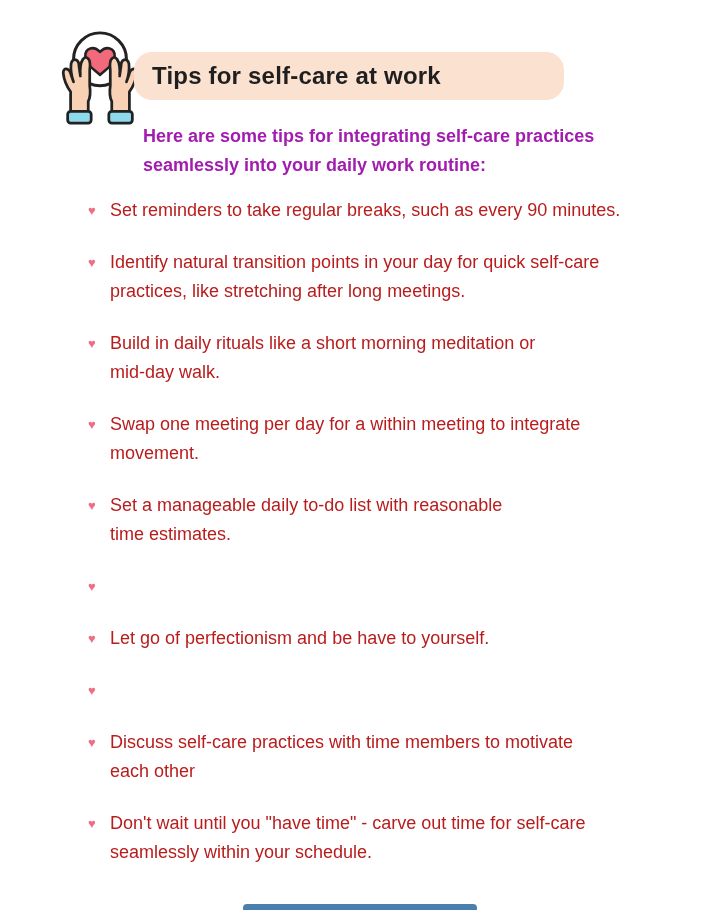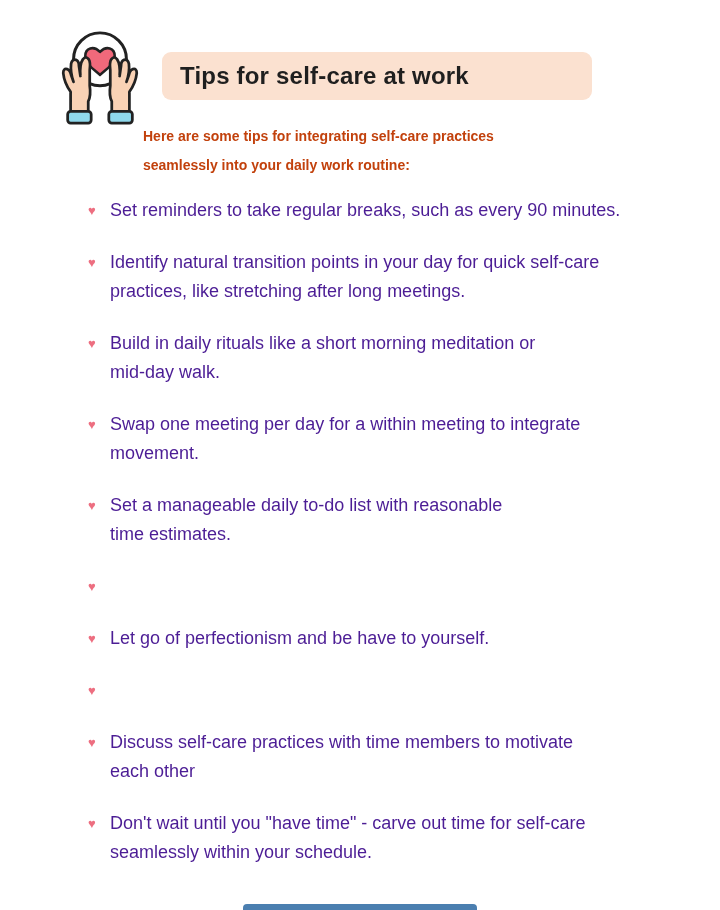--- a/index.html
+++ b/index.html
@@ -15,48 +15,48 @@
   
   .hero-icon {
     position: absolute;
     left: 54px;
     top: 27px;
     width: 92px;
     height: 98px;
   }
   .title-banner {
     position: absolute;
-    left: 162px;
+    left: 134px;
     top: 52px;
     width: 430px;
     height: 48px;
-    border-radius: 9px;
+    border-radius: 18px;
     display: flex;
     align-items: center;
   }
   .title-banner h1 {
     margin: 0;
     padding-left: 18px;
     font-size: 24px;
     font-weight: 700;
     letter-spacing: 0.2px;
     color: #1f1f1f;
   }
 
   
   .intro {
     position: absolute;
     left: 143px;
     top: 122px;
     margin: 0;
     width: 540px;
-    font-size: 14px;
+    font-size: 18px;
     line-height: 29px;
     font-weight: 600;
-    color: #c2410c;
+    color: #a21caf;
     white-space: pre-line;
   }
 
   
   .tips {
     position: absolute;
     left: 88px;
     top: 196px;
     width: 612px;
     margin: 0;
@@ -73,21 +73,21 @@
     width: 14px;
     font-size: 13px;
     line-height: 29px;
     margin-right: 8px;
     text-align: left;
   }
   .tips .tip-text {
     font-size: 18px;
     line-height: 29px;
     font-weight: 500;
-    color: #4c1d95;
+    color: #b91c1c;
     white-space: pre-line;
   }
 
   
   .next-section-bar {
     position: absolute;
     left: 243px;
     bottom: 0;
     width: 234px;
     height: 6px;

